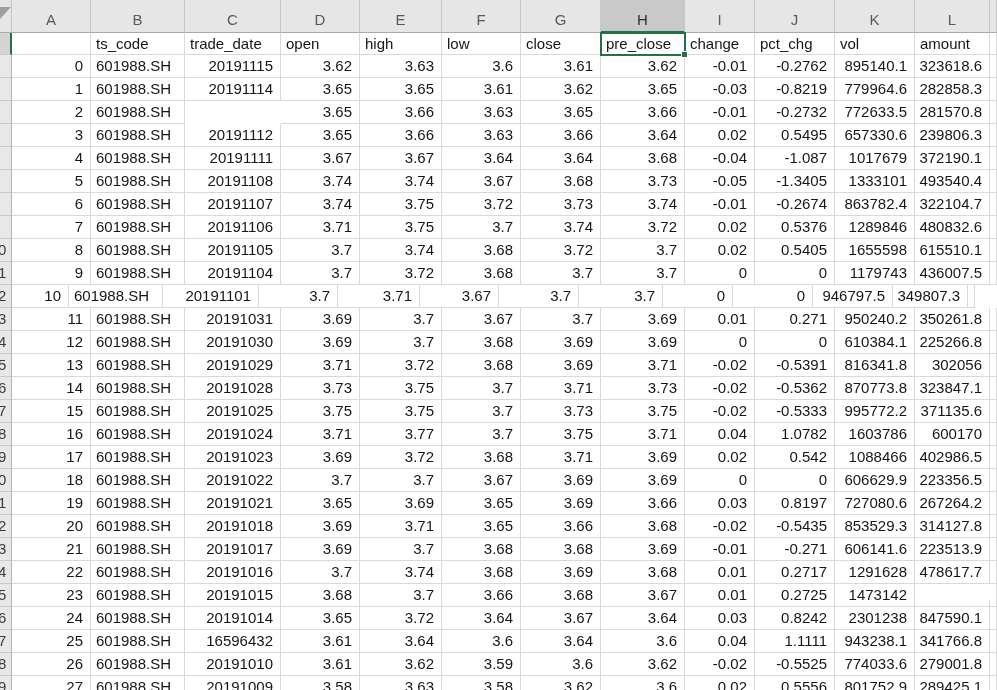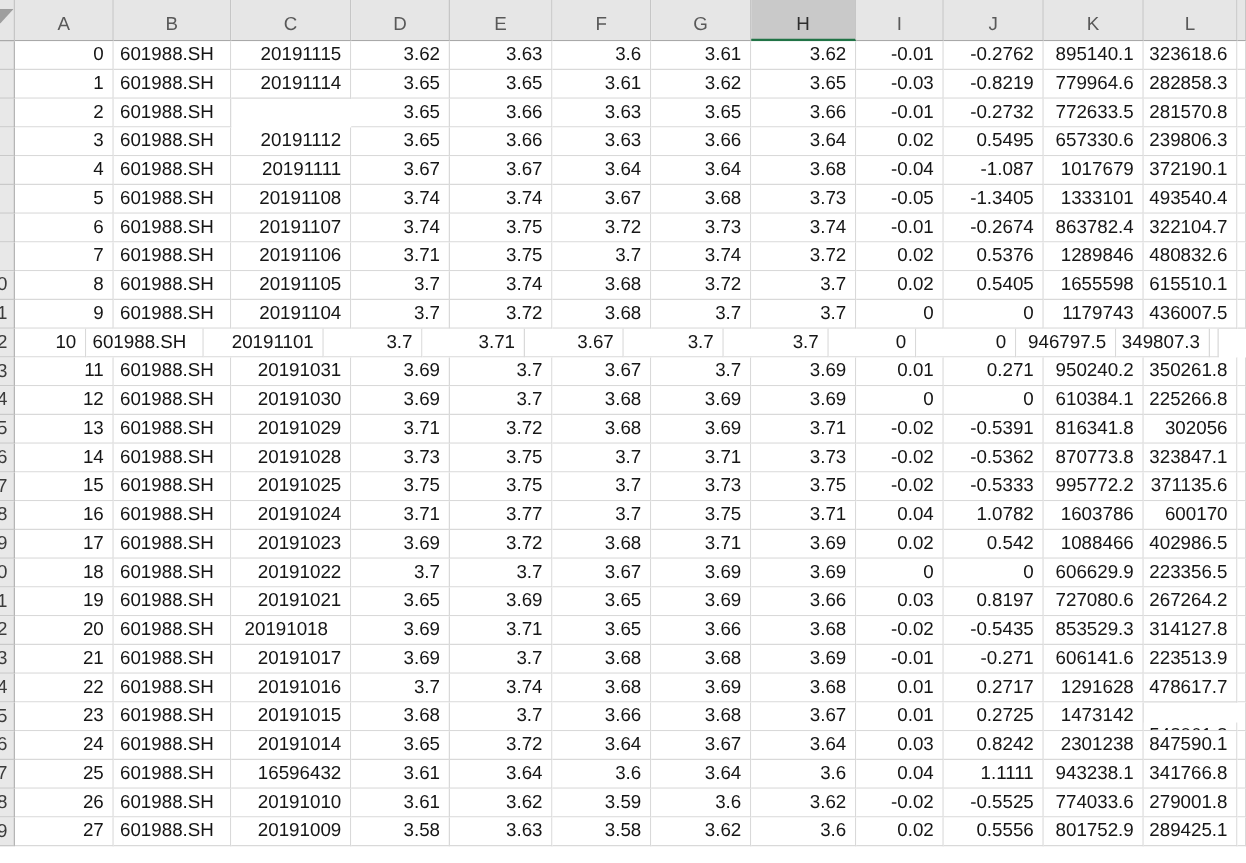--- a/index.html
+++ b/index.html
@@ -80,20 +80,36 @@
       <div class="c" style="width: 82px;">E</div>
       <div class="c" style="width: 79px;">F</div>
       <div class="c" style="width: 80px;">G</div>
       <div class="c sel-letter" style="width: 84px;">H</div>
       <div class="c" style="width: 70px;">I</div>
       <div class="c" style="width: 80px;">J</div>
       <div class="c" style="width: 80px;">K</div>
       <div class="c" style="width: 75px;">L</div>
       <div class="c" style="width: 7px;"></div>
     </div>
+    <div class="row hrow">
+      <div class="c gutter gutter-sel" style="width: 12px;"></div>
+      <div class="c al" style="width: 79px;"></div>
+      <div class="c al" style="width: 94px;">ts_code</div>
+      <div class="c al" style="width: 96px;">trade_date</div>
+      <div class="c al" style="width: 79px;">open</div>
+      <div class="c al" style="width: 82px;">high</div>
+      <div class="c al" style="width: 79px;">low</div>
+      <div class="c al" style="width: 80px;">close</div>
+      <div class="c al sel-cell" style="width: 84px;">pre_close<div class="fill-handle"></div></div>
+      <div class="c al" style="width: 70px;">change</div>
+      <div class="c al" style="width: 80px;">pct_chg</div>
+      <div class="c al" style="width: 80px;">vol</div>
+      <div class="c al" style="width: 75px;">amount</div>
+      <div class="c" style="width: 7px;"></div>
+    </div>
     <div class="row drow">
       <div class="c gutter" style="width: 12px;"></div>
       <div class="c ar" style="width: 79px;">0</div>
       <div class="c al" style="width: 94px;">601988.SH</div>
       <div class="c ar" style="width: 96px;">20191115</div>
       <div class="c ar" style="width: 79px;">3.62</div>
       <div class="c ar" style="width: 82px;">3.63</div>
       <div class="c ar" style="width: 79px;">3.6</div>
       <div class="c ar" style="width: 80px;">3.61</div>
       <div class="c ar" style="width: 84px;">3.62</div>
@@ -404,21 +420,21 @@
       <div class="c ar" style="width: 70px;">0.03</div>
       <div class="c ar" style="width: 80px;">0.8197</div>
       <div class="c ar" style="width: 80px;">727080.6</div>
       <div class="c ar" style="width: 75px;">267264.2</div>
       <div class="c" style="width: 7px;"></div>
     </div>
     <div class="row drow">
       <div class="c gutter" style="width: 12px;">2</div>
       <div class="c ar" style="width: 79px;">20</div>
       <div class="c al" style="width: 94px;">601988.SH</div>
-      <div class="c ar" style="width: 96px; text-align: center;">20191018</div>
+      <div class="c ar" style="width: 96px;">20191018</div>
       <div class="c ar" style="width: 79px;">3.69</div>
       <div class="c ar" style="width: 82px;">3.71</div>
       <div class="c ar" style="width: 79px;">3.65</div>
       <div class="c ar" style="width: 80px;">3.66</div>
       <div class="c ar" style="width: 84px;">3.68</div>
       <div class="c ar" style="width: 70px;">-0.02</div>
       <div class="c ar" style="width: 80px;">-0.5435</div>
       <div class="c ar" style="width: 80px;">853529.3</div>
       <div class="c ar" style="width: 75px;">314127.8</div>
       <div class="c" style="width: 7px;"></div>

